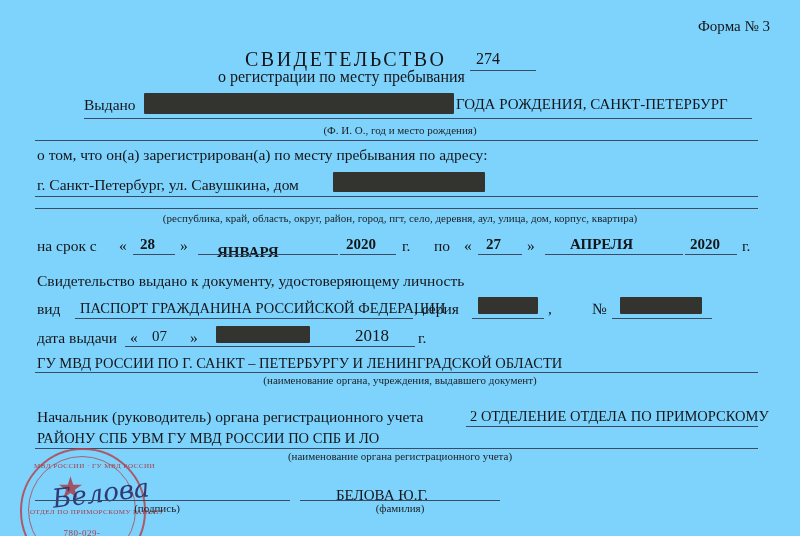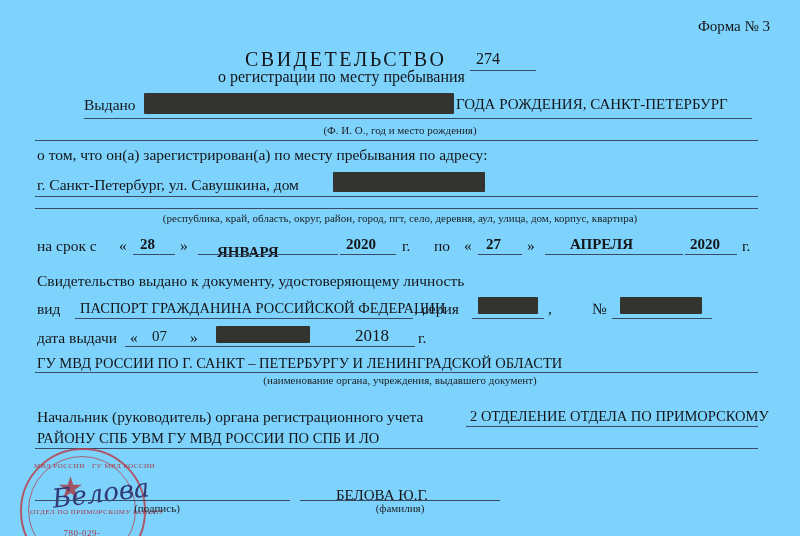--- a/index.html
+++ b/index.html
@@ -166,20 +166,21 @@
 
   <div class="t mono-caps" style="left:37px; top:355px;">ГУ  МВД  РОССИИ  ПО  Г. САНКТ – ПЕТЕРБУРГУ  И  ЛЕНИНГРАДСКОЙ ОБЛАСТИ</div>
   <div class="ln" style="left:35px; top:372px; width:723px;"></div>
   <div class="t small-center" style="left:200px; top:374px; width:400px;">(наименование органа, учреждения, выдавшего документ)</div>
 
   <div class="t lbl" style="left:37px; top:408px;">Начальник (руководитель) органа регистрационного учета</div>
   <div class="t mono-caps" style="left:470px; top:408px;">2 ОТДЕЛЕНИЕ ОТДЕЛА  ПО ПРИМОРСКОМУ</div>
   <div class="ln" style="left:466px; top:426px; width:292px;"></div>
   <div class="t mono-caps" style="left:37px; top:430px;">РАЙОНУ СПБ УВМ  ГУ  МВД  РОССИИ  ПО СПБ  И  ЛО</div>
   <div class="ln" style="left:35px; top:448px; width:723px;"></div>
+  <div class="t small-center" style="left:190px; top:450px; width:420px;">(наименование органа регистрационного учета)</div>
 
   <div class="stamp"></div>
   <div class="stamp2"></div>
   <div class="stamp-eagle">★</div>
   <div class="stamp-txt" style="left:34px; top:462px; width:96px; text-align:center;">МВД РОССИИ · ГУ МВД РОССИИ</div>
   <div class="stamp-txt" style="left:30px; top:508px; width:104px; text-align:center;">ОТДЕЛ ПО ПРИМОРСКОМУ РАЙОНУ</div>
   <div class="stamp-txt" style="left:40px; top:528px; width:84px; text-align:center; font-size:9px;">780-029-</div>
 
   <div class="sig-stroke" style="left:52px; top:478px;">Белова</div>
   <div class="ln" style="left:35px; top:500px; width:255px;"></div>

